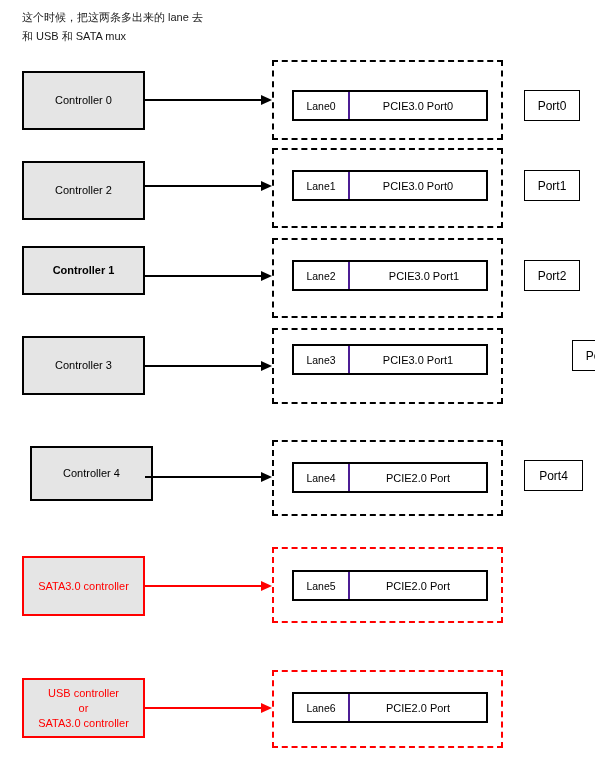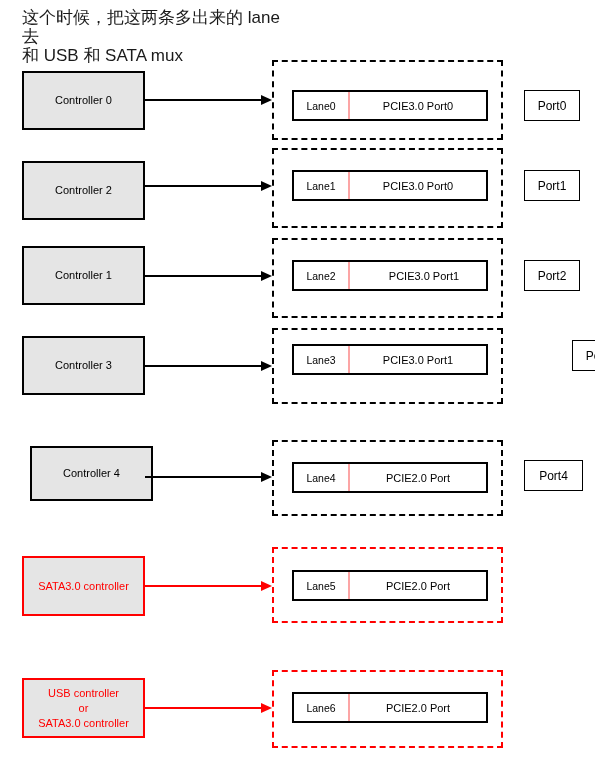--- a/index.html
+++ b/index.html
@@ -14,21 +14,21 @@
     font-family: "Liberation Sans", sans-serif;
     color: #000000;
     overflow: hidden;
   }
 
   .note {
     position: absolute;
     left: 22px;
     top: 8px;
     width: 260px;
-    font-size: 17px;
+    font-size: 11px;
     line-height: 19px;
     color: #1a1a1a;
     white-space: pre-line;
   }
 
   .row {
     position: absolute;
     left: 0;
     width: 595px;
   }
@@ -101,21 +101,21 @@
     width: 196px;
     height: 31px;
     box-sizing: border-box;
     border: 2px solid #000000;
     background: #ffffff;
     display: flex;
     align-items: stretch;
   }
   .lane .cell-lane {
     width: 56px;
-    border-right: 2px solid #fca5a5;
+    border-right: 2px solid #4c1d95;
     display: flex;
     align-items: center;
     justify-content: center;
     font-size: 10.5px;
     box-sizing: border-box;
   }
   .lane .cell-port {
     flex: 1;
     display: flex;
     align-items: center;
@@ -173,21 +173,21 @@
       <div class="group" style="top: 148px; height: 80px;"></div>
       <div class="lane" style="top: 170px;">
         <div class="cell-lane">Lane1</div>
         <div class="cell-port">PCIE3.0 Port0</div>
       </div>
       <div class="port" style="top: 170px; left: 524px; width: 56px;">
         <span>Port1</span>
       </div>
     </div>
     <div class="row">
-      <div class="ctrl" style="top: 246px; height: 59px;">
+      <div class="ctrl" style="top: 246px; height: 49px; font-weight: bold;">
         <span class="ctrl-label">Controller 1</span>
       </div>
       <div class="arrow" style="top: 276px;">
         <div class="shaft"></div>
         <div class="head"></div>
       </div>
       <div class="group" style="top: 238px; height: 80px;"></div>
       <div class="lane" style="top: 260px; gap: 12px;">
         <div class="cell-lane">Lane2</div>
         <div class="cell-port">PCIE3.0 Port1</div>

